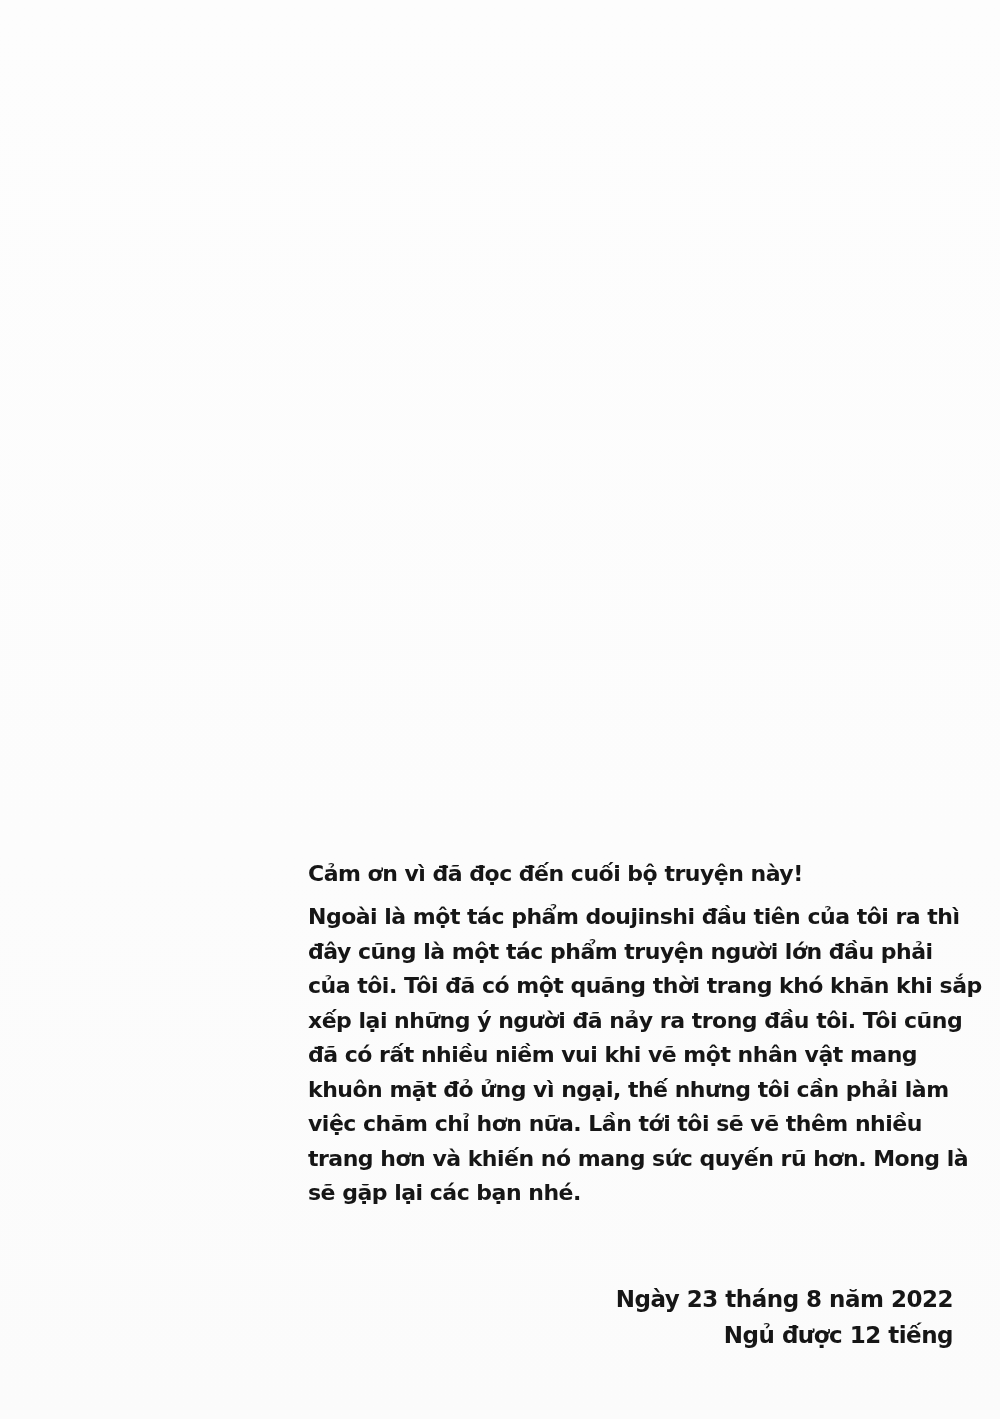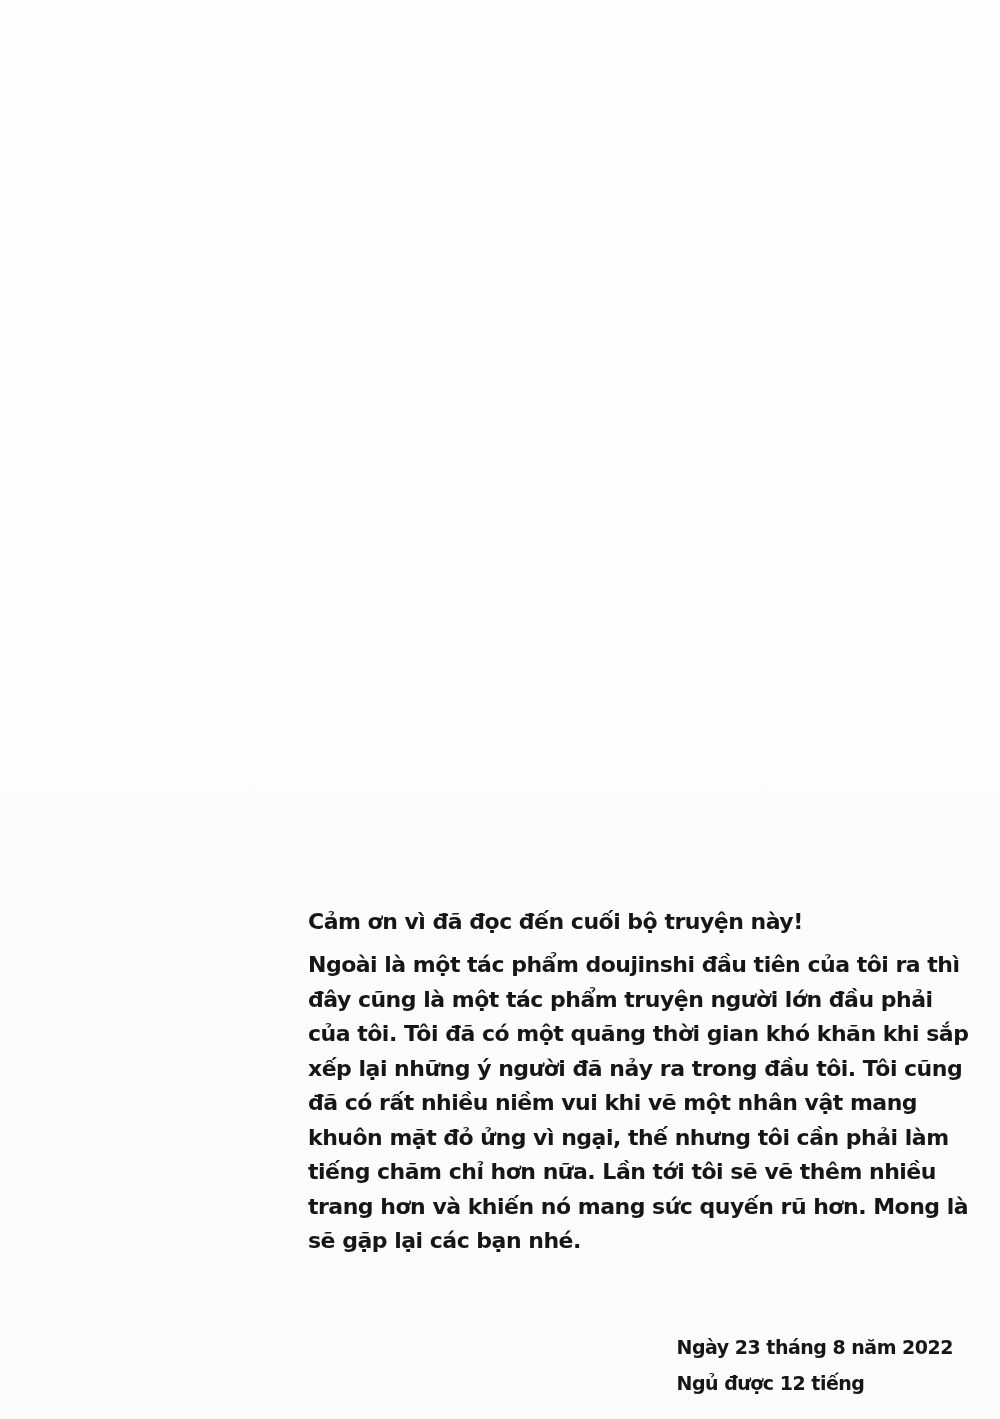--- a/index.html
+++ b/index.html
@@ -18,21 +18,20 @@
     width: 1000px;
     height: 1419px;
     background: linear-gradient(180deg, #fdfdfd 0%, #fcfcfc 60%, #fbfbfb 100%);
     color: #161616;
   }
   .handwriting {
     font-family: "DejaVu Sans", sans-serif;
     font-weight: bold;
     letter-spacing: -0.5px;
     color: #161616;
-    margin-top: 48px;
   }
   .greeting {
     position: absolute;
     left: 308px;
     top: 856px;
     font-size: 22px;
     line-height: 35px;
     white-space: nowrap;
   }
   .paragraph {
@@ -43,43 +42,43 @@
     font-size: 22px;
     line-height: 34.5px;
   }
   .paragraph .line {
     white-space: nowrap;
   }
   .date-block {
     position: absolute;
     right: 47px;
     top: 1281px;
-    text-align: left;
-    font-size: 19px;
+    text-align: right;
+    font-size: 23px;
     line-height: 36px;
   }
   .date-block .line {
     white-space: nowrap;
   }
 </style>
 </head>
 <body>
 
 <div class="page">
 
   <div class="greeting handwriting">Cảm ơn vì đã đọc đến cuối bộ truyện này!</div>
 
   <div class="paragraph handwriting">
     <div class="line">Ngoài là một tác phẩm doujinshi đầu tiên của tôi ra thì</div>
     <div class="line">đây cũng là một tác phẩm truyện người lớn đầu phải</div>
-    <div class="line">của tôi. Tôi đã có một quãng thời gian khó khăn khi sắp</div>
+    <div class="line">của tôi. Tôi đã có một quãng thời trang khó khăn khi sắp</div>
     <div class="line">xếp lại những ý người đã nảy ra trong đầu tôi. Tôi cũng</div>
     <div class="line">đã có rất nhiều niềm vui khi vẽ một nhân vật mang</div>
     <div class="line">khuôn mặt đỏ ửng vì ngại, thế nhưng tôi cần phải làm</div>
-    <div class="line">tiếng chăm chỉ hơn nữa. Lần tới tôi sẽ vẽ thêm nhiều</div>
+    <div class="line">việc chăm chỉ hơn nữa. Lần tới tôi sẽ vẽ thêm nhiều</div>
     <div class="line">trang hơn và khiến nó mang sức quyến rũ hơn. Mong là</div>
     <div class="line">sẽ gặp lại các bạn nhé.</div>
   </div>
 
   <div class="date-block handwriting">
     <div class="line">Ngày 23 tháng 8 năm 2022</div>
     <div class="line">Ngủ được 12 tiếng</div>
   </div>
 
 </div>

